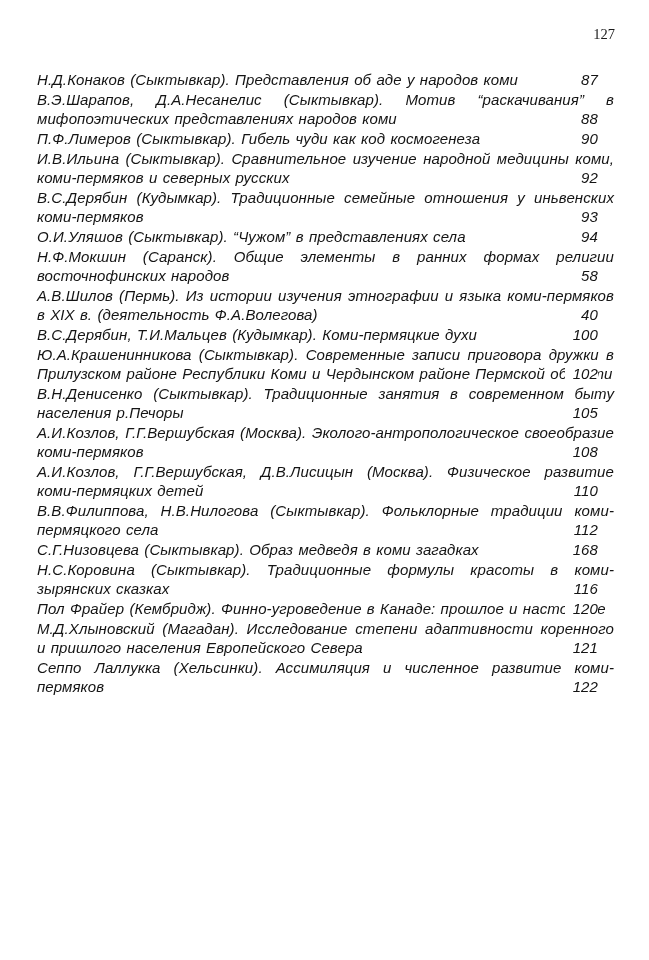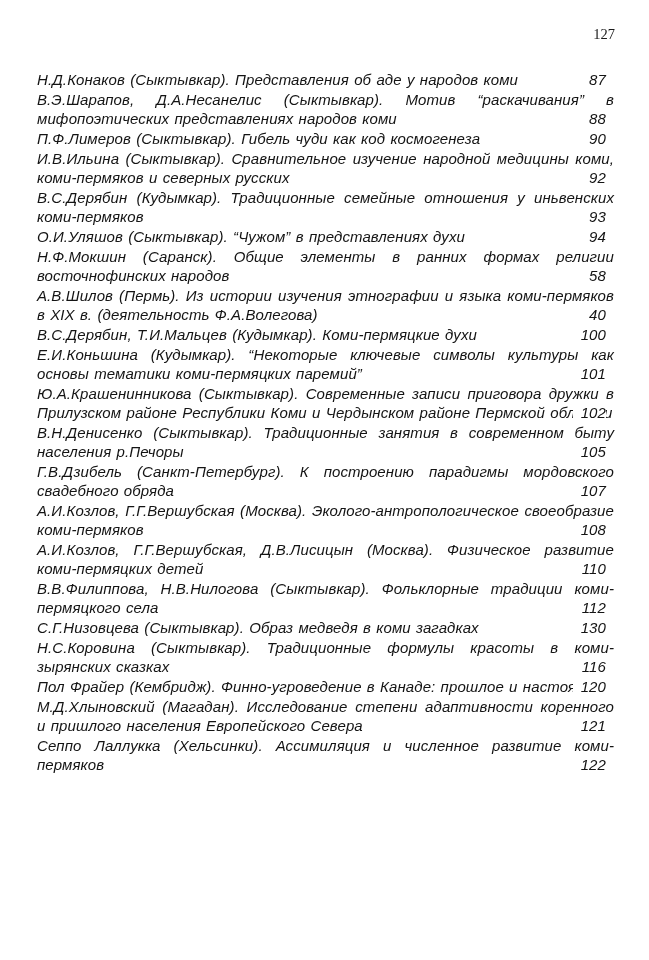--- a/index.html
+++ b/index.html
@@ -36,21 +36,21 @@
     margin: 1px;
     text-align: justify;
     word-spacing: 1px;
     font-style: italic;
   }
   .entry-text {
     display: inline;
   }
   .entry-page {
     position: absolute;
-    right: 8px;
+    right: 16px;
     bottom: 0;
     background: #ffffff;
     padding-left: 8px;
     text-align: right;
   }
 </style>
 </head>
 <body>
 
 <div class="page">
@@ -59,44 +59,42 @@
   <p class="entry"><span class="entry-text">Н.Д.Конаков (Сыктывкар). Представления об аде у народов коми</span><span class="entry-page">87</span></p>
 
   <p class="entry"><span class="entry-text">В.Э.Шарапов, Д.А.Несанелис (Сыктывкар). Мотив “раскачивания” в мифопоэтических представлениях народов коми</span><span class="entry-page">88</span></p>
 
   <p class="entry"><span class="entry-text">П.Ф.Лимеров (Сыктывкар). Гибель чуди как код космогенеза</span><span class="entry-page">90</span></p>
 
   <p class="entry"><span class="entry-text">И.В.Ильина (Сыктывкар). Сравнительное изучение народной медицины коми, коми-пермяков и северных русских</span><span class="entry-page">92</span></p>
 
   <p class="entry"><span class="entry-text">В.С.Дерябин (Кудымкар). Традиционные семейные отношения у иньвенских коми-пермяков</span><span class="entry-page">93</span></p>
 
-  <p class="entry"><span class="entry-text">О.И.Уляшов (Сыктывкар). “Чужом” в представлениях духи</span><span class="entry-page">94</span></p>
+  <p class="entry"><span class="entry-text">О.И.Уляшов (Сыктывкар). “Чужом” в представлениях села</span><span class="entry-page">94</span></p>
 
   <p class="entry"><span class="entry-text">Н.Ф.Мокшин (Саранск). Общие элементы в ранних формах религии восточнофинских народов</span><span class="entry-page">58</span></p>
 
   <p class="entry"><span class="entry-text">А.В.Шилов (Пермь). Из истории изучения этнографии и языка коми-пермяков в XIX в. (деятельность Ф.А.Волегова)</span><span class="entry-page">40</span></p>
 
   <p class="entry"><span class="entry-text">В.С.Дерябин, Т.И.Мальцев (Кудымкар). Коми-пермяцкие духи</span><span class="entry-page">100</span></p>
 
-  <p class="entry"><span class="entry-text">Е.И.Коньшина (Кудымкар). “Некоторые ключевые символы культуры как основы тематики коми-пермяцких паремий”</span><span class="entry-page">101</span></p>
 
   <p class="entry"><span class="entry-text">Ю.А.Крашенинникова (Сыктывкар). Современные записи приговора дружки в Прилузском районе Республики Коми и Чердынском районе Пермской области</span><span class="entry-page">102</span></p>
 
   <p class="entry"><span class="entry-text">В.Н.Денисенко (Сыктывкар). Традиционные занятия в современном быту населения р.Печоры</span><span class="entry-page">105</span></p>
 
-  <p class="entry"><span class="entry-text">Г.В.Дзибель (Санкт-Петербург). К построению парадигмы мордовского свадебного обряда</span><span class="entry-page">107</span></p>
 
   <p class="entry"><span class="entry-text">А.И.Козлов, Г.Г.Вершубская (Москва). Эколого-антропологическое своеобразие коми-пермяков</span><span class="entry-page">108</span></p>
 
   <p class="entry"><span class="entry-text">А.И.Козлов, Г.Г.Вершубская, Д.В.Лисицын (Москва). Физическое развитие коми-пермяцких детей</span><span class="entry-page">110</span></p>
 
 
   <p class="entry"><span class="entry-text">В.В.Филиппова, Н.В.Нилогова (Сыктывкар). Фольклорные традиции коми-пермяцкого села</span><span class="entry-page">112</span></p>
 
-  <p class="entry"><span class="entry-text">С.Г.Низовцева (Сыктывкар). Образ медведя в коми загадках</span><span class="entry-page">130</span></p>
+  <p class="entry"><span class="entry-text">С.Г.Низовцева (Сыктывкар). Образ медведя в коми загадках</span><span class="entry-page">168</span></p>
 
   <p class="entry"><span class="entry-text">Н.С.Коровина (Сыктывкар). Традиционные формулы красоты в коми-зырянских сказках</span><span class="entry-page">116</span></p>
 
 
   <p class="entry"><span class="entry-text">Пол Фрайер (Кембридж). Финно-угроведение в Канаде: прошлое и настоящее</span><span class="entry-page">120</span></p>
 
   <p class="entry"><span class="entry-text">М.Д.Хлыновский (Магадан). Исследование степени адаптивности коренного и пришлого населения Европейского Севера</span><span class="entry-page">121</span></p>
 
   <p class="entry"><span class="entry-text">Сеппо Лаллукка (Хельсинки). Ассимиляция и численное развитие коми-пермяков</span><span class="entry-page">122</span></p>
 </div>

